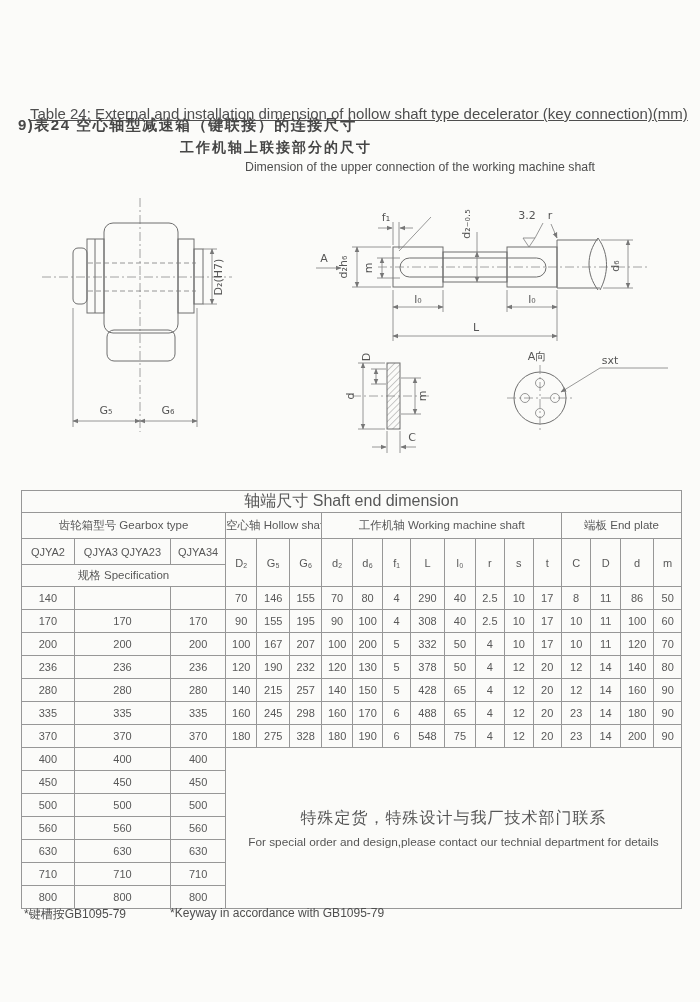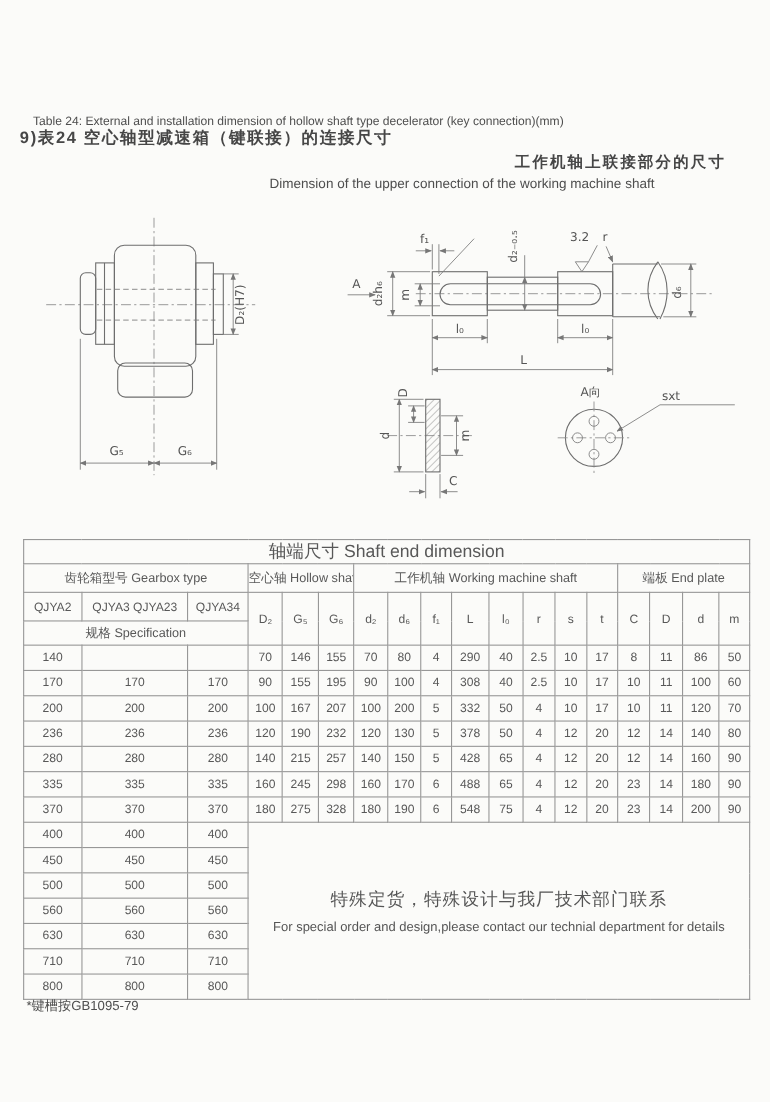--- a/index.html
+++ b/index.html
@@ -6,22 +6,22 @@
   body{
     width:700px;height:1002px;position:relative;
     background:#fbfbf9;
     font-family:"Liberation Sans","DejaVu Sans",sans-serif;
     color:#4c4c4c;
     overflow:hidden;
   }
   .abs{position:absolute;}
   
   .title-zh{left:18px;top:84px;font-size:15px;font-weight:600;letter-spacing:1.5px;color:#464646;margin-top:32px;}
-  .title-en{left:30px;top:105px;font-size:11px;color:#4e4e4e;}
-  .sub-zh{left:180px;top:139px;width:480px;text-align:right;font-size:14px;font-weight:600;letter-spacing:2px;color:#464646;}
+  .title-en{left:30px;top:105px;font-size:15px;color:#4e4e4e;text-decoration:underline;}
+  .sub-zh{left:180px;top:139px;width:480px;text-align:left;font-size:14px;font-weight:600;letter-spacing:2px;color:#464646;}
   .sub-en{left:180px;top:160px;width:480px;text-align:center;font-size:12.3px;color:#4e4e4e;}
   
   svg text{fill:#555;font-family:"DejaVu Sans","Liberation Sans",sans-serif;font-size:11px;}
   .ln{stroke:#6e6e6e;stroke-width:1;fill:none;}
   .thin{stroke:#7d7d7d;stroke-width:0.8;fill:none;}
   .cl{stroke:#8d8d8d;stroke-width:0.8;fill:none;stroke-dasharray:9 3 2 3;}
   .dash{stroke:#7d7d7d;stroke-width:0.8;fill:none;stroke-dasharray:5 3;}
   .dim{stroke:#7d7d7d;stroke-width:0.8;fill:none;}
   
   .tbl-wrap{left:21px;top:490px;}
@@ -424,17 +424,18 @@
         <td>800</td>
         <td>800</td>
         <td>800</td>
       </tr>
     </tbody>
       </table>
   </div>
 
   <div class="abs footnote">
     <span>*键槽按GB1095-79</span>
+    <span>*Keyway in accordance with GB1095-79</span>
   </div>
 
   <div class="abs page-num">·132·</div>
 
 </div>
 
 </body></html>

